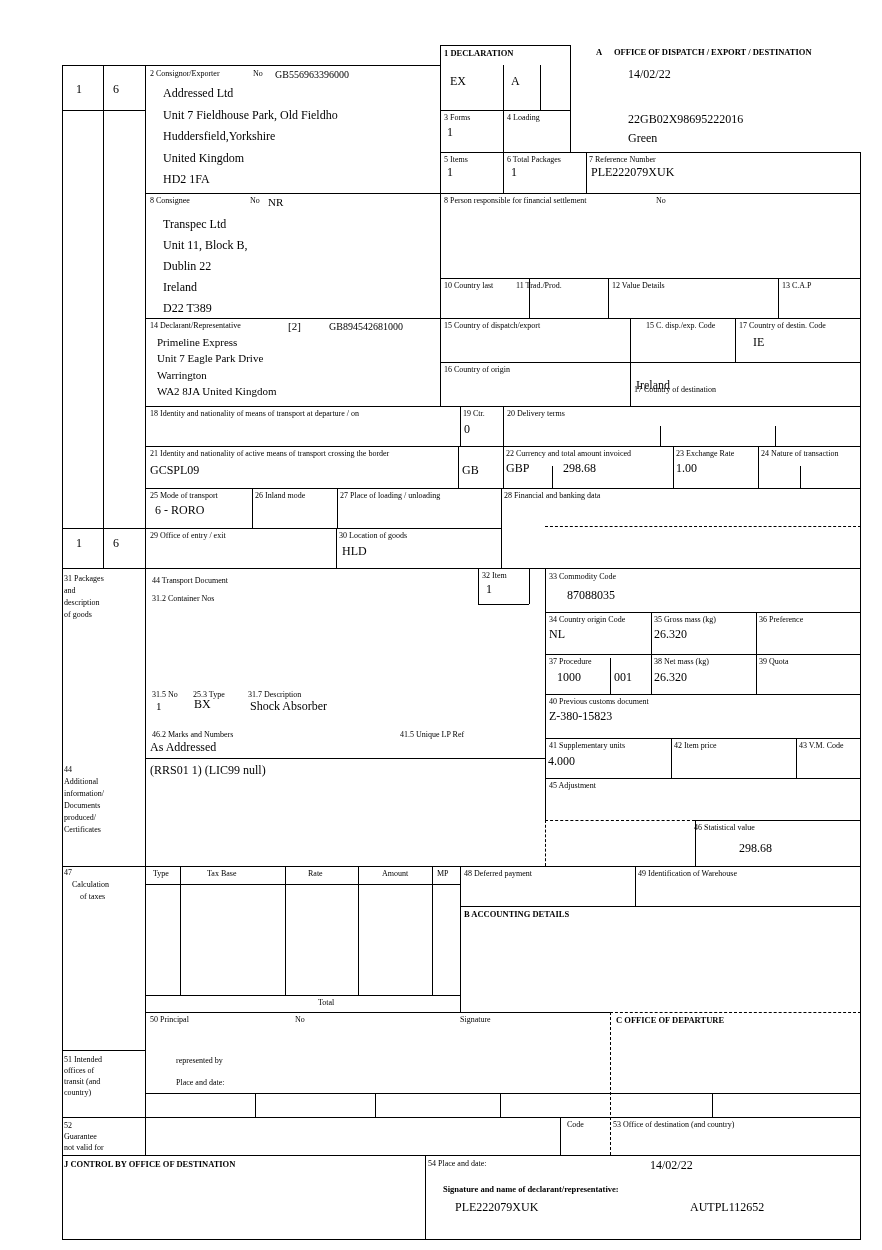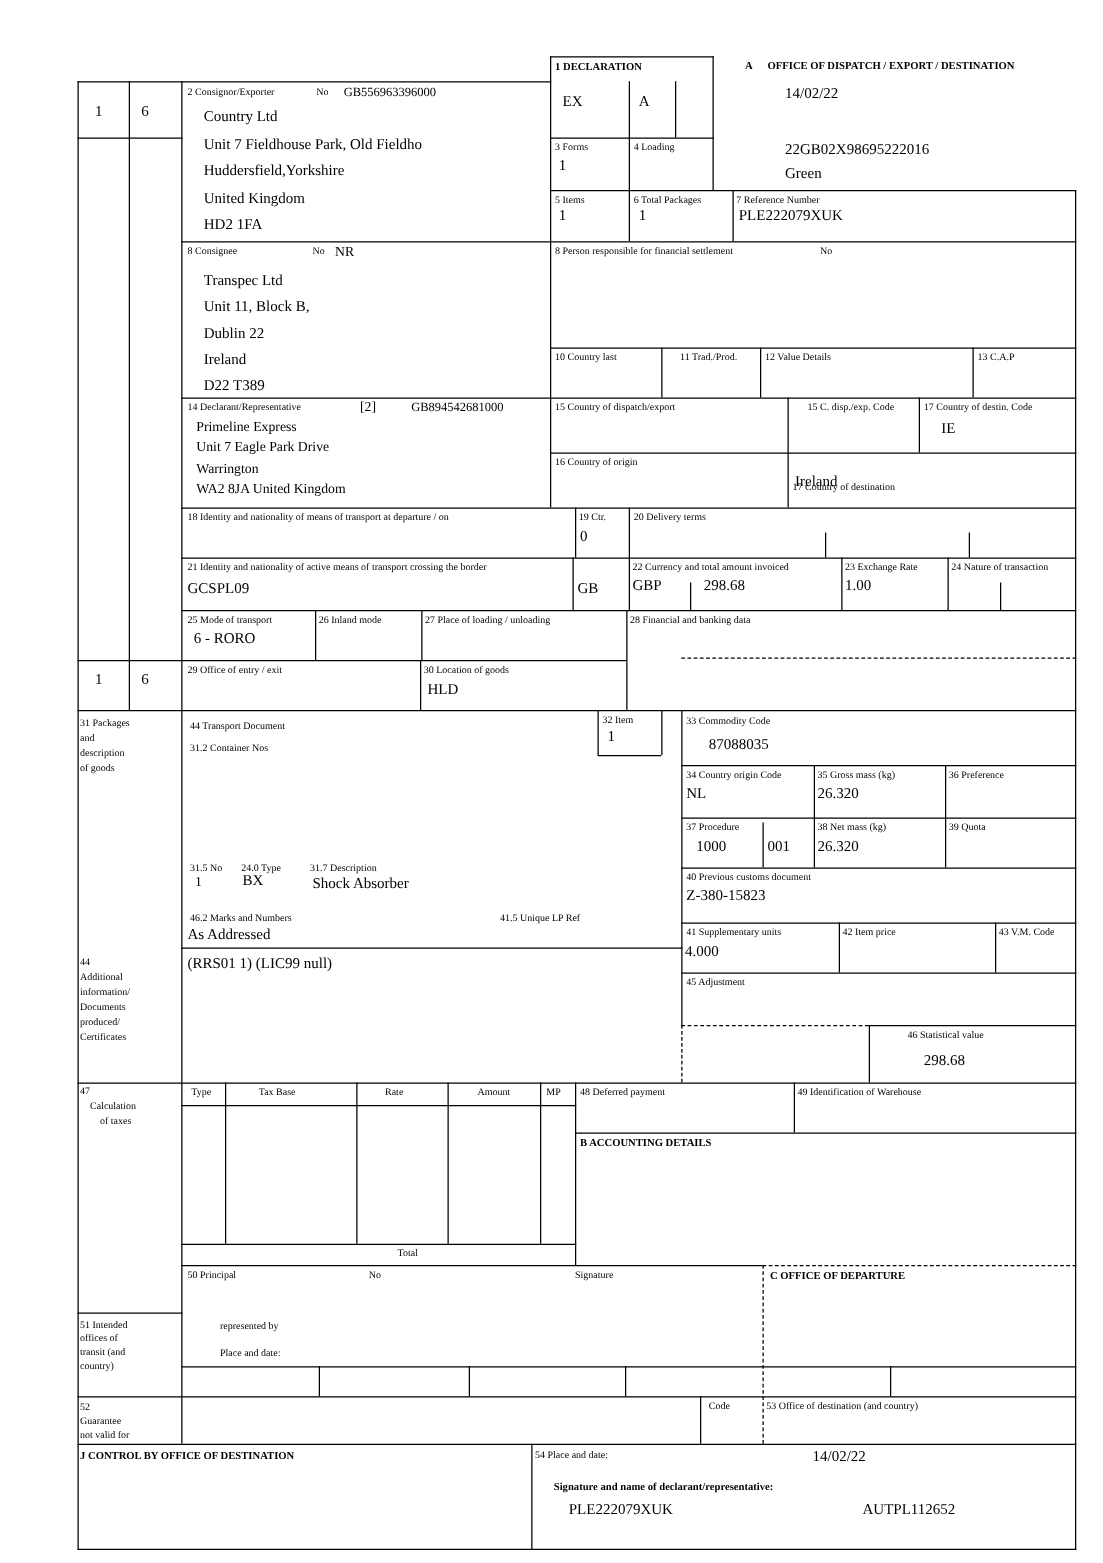--- a/index.html
+++ b/index.html
@@ -114,21 +114,21 @@
 <div class="hd" style="left:614px;top:48px">OFFICE OF DISPATCH / EXPORT / DESTINATION</div>
 <div class="vl" style="left:628px;top:68px">14/02/22</div>
 <div class="vl" style="left:628px;top:113px">22GB02X98695222016</div>
 <div class="vl" style="left:628px;top:132px">Green</div>
 <div class="vl" style="left:76px;top:83px">1</div>
 <div class="vl" style="left:113px;top:83px">6</div>
 
 <div class="lb" style="left:150px;top:70px">2 Consignor/Exporter</div>
 <div class="lb" style="left:253px;top:70px">No</div>
 <div class="vl s10" style="left:275px;top:69px">GB556963396000</div>
-<div class="vl" style="left:163px;top:87px">Country Ltd</div>
+<div class="vl" style="left:163px;top:87px">Addressed Ltd</div>
 <div class="vl" style="left:163px;top:109px">Unit 7 Fieldhouse Park, Old Fieldho</div>
 <div class="vl" style="left:163px;top:130px">Huddersfield,Yorkshire</div>
 <div class="vl" style="left:163px;top:152px">United Kingdom</div>
 <div class="vl" style="left:163px;top:173px">HD2 1FA</div>
 
 <div class="lb" style="left:444px;top:114px">3 Forms</div>
 <div class="vl" style="left:447px;top:126px">1</div>
 <div class="lb" style="left:507px;top:114px">4 Loading</div>
 <div class="lb" style="left:444px;top:156px">5 Items</div>
 <div class="vl" style="left:447px;top:166px">1</div>
@@ -142,21 +142,21 @@
 <div class="vl s11" style="left:268px;top:196px">NR</div>
 <div class="vl" style="left:163px;top:218px">Transpec Ltd</div>
 <div class="vl" style="left:163px;top:239px">Unit 11, Block B,</div>
 <div class="vl" style="left:163px;top:260px">Dublin 22</div>
 <div class="vl" style="left:163px;top:281px">Ireland</div>
 <div class="vl" style="left:163px;top:302px">D22 T389</div>
 <div class="lb" style="left:444px;top:197px">8 Person responsible for financial settlement</div>
 <div class="lb" style="left:656px;top:197px">No</div>
 
 <div class="lb" style="left:444px;top:282px">10 Country last</div>
-<div class="lb" style="left:544px;top:282px">11 Trad./Prod.</div>
+<div class="lb" style="left:516px;top:282px">11 Trad./Prod.</div>
 <div class="lb" style="left:612px;top:282px">12 Value Details</div>
 <div class="lb" style="left:782px;top:282px">13 C.A.P</div>
 
 <div class="lb" style="left:150px;top:322px">14 Declarant/Representative</div>
 <div class="vl s11" style="left:288px;top:320px">[2]</div>
 <div class="vl s10" style="left:329px;top:321px">GB894542681000</div>
 <div class="vl s11" style="left:157px;top:336px">Primeline Express</div>
 <div class="vl s11" style="left:157px;top:352px">Unit 7 Eagle Park Drive</div>
 <div class="vl s11" style="left:157px;top:369px">Warrington</div>
 <div class="vl s11" style="left:157px;top:385px">WA2 8JA United Kingdom</div>
@@ -216,41 +216,41 @@
 <div class="vl" style="left:557px;top:671px">1000</div>
 <div class="vl" style="left:614px;top:671px">001</div>
 <div class="lb" style="left:654px;top:658px">38 Net mass (kg)</div>
 <div class="vl" style="left:654px;top:671px">26.320</div>
 <div class="lb" style="left:759px;top:658px">39 Quota</div>
 <div class="lb" style="left:549px;top:698px">40 Previous customs document</div>
 <div class="vl" style="left:549px;top:710px">Z-380-15823</div>
 
 <div class="lb" style="left:152px;top:691px">31.5 No</div>
 <div class="vl s11" style="left:156px;top:700px">1</div>
-<div class="lb" style="left:193px;top:691px">24.0 Type</div>
+<div class="lb" style="left:193px;top:691px">25.3 Type</div>
 <div class="vl" style="left:194px;top:698px">BX</div>
 <div class="lb" style="left:248px;top:691px">31.7 Description</div>
 <div class="vl" style="left:250px;top:700px">Shock Absorber</div>
 <div class="lb" style="left:152px;top:731px">46.2 Marks and Numbers</div>
 <div class="lb" style="left:400px;top:731px">41.5 Unique LP Ref</div>
 <div class="vl" style="left:150px;top:741px">As Addressed</div>
 
 <div class="lb" style="left:549px;top:742px">41 Supplementary units</div>
 <div class="vl" style="left:548px;top:755px">4.000</div>
 <div class="lb" style="left:674px;top:742px">42 Item price</div>
 <div class="lb" style="left:799px;top:742px">43 V.M. Code</div>
 <div class="lb" style="left:64px;top:766px">44</div>
 <div class="lb" style="left:64px;top:778px">Additional</div>
 <div class="lb" style="left:64px;top:790px">information/</div>
 <div class="lb" style="left:64px;top:802px">Documents</div>
 <div class="lb" style="left:64px;top:814px">produced/</div>
 <div class="lb" style="left:64px;top:826px">Certificates</div>
 <div class="vl" style="left:150px;top:764px">(RRS01 1) (LIC99 null)</div>
 <div class="lb" style="left:549px;top:782px">45 Adjustment</div>
-<div class="lb" style="left:726px;top:824px">46 Statistical value</div>
+<div class="lb" style="left:694px;top:824px">46 Statistical value</div>
 <div class="vl" style="left:739px;top:842px">298.68</div>
 
 <div class="lb" style="left:64px;top:869px">47</div>
 <div class="lb" style="left:72px;top:881px">Calculation</div>
 <div class="lb" style="left:80px;top:893px">of taxes</div>
 <div class="lb" style="left:153px;top:870px">Type</div>
 <div class="lb" style="left:207px;top:870px">Tax Base</div>
 <div class="lb" style="left:308px;top:870px">Rate</div>
 <div class="lb" style="left:382px;top:870px">Amount</div>
 <div class="lb" style="left:437px;top:870px">MP</div>

